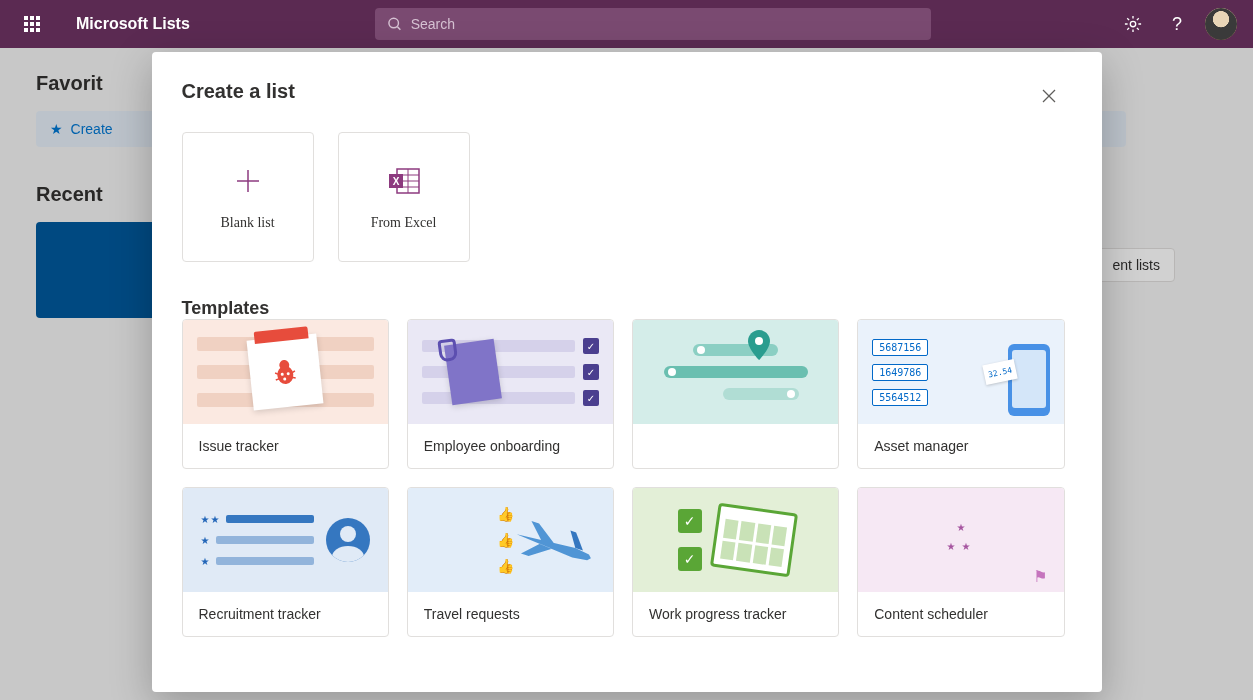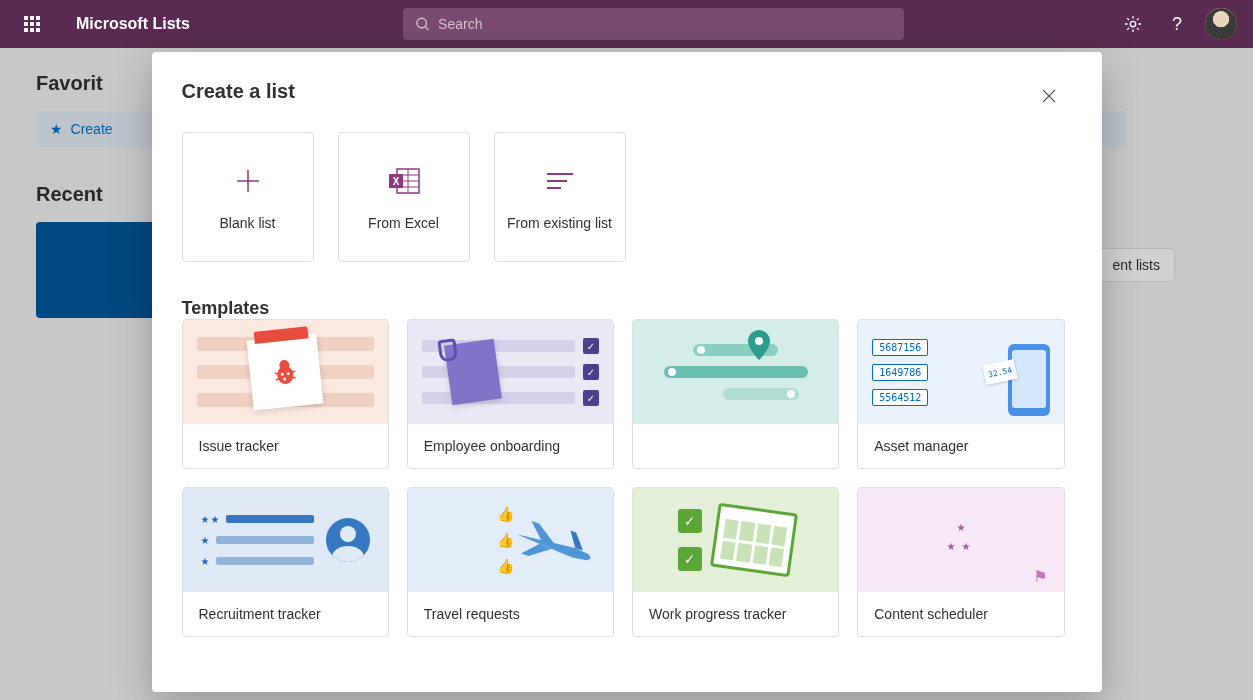--- a/index.html
+++ b/index.html
@@ -5,21 +5,21 @@
     * { margin: 0; padding: 0; box-sizing: border-box; font-family: 'Segoe UI', Tahoma, sans-serif; }
     body { background: #f5f5f5; width: 1253px; height: 700px; overflow: hidden; position: relative; }
     
     
     .header { background: #5b2a52; height: 48px; display: flex; align-items: center; padding: 0 8px; }
     .waffle { width: 48px; height: 48px; display: flex; align-items: center; justify-content: center; cursor: pointer; }
     .waffle-grid { width: 16px; height: 16px; display: grid; grid-template-columns: repeat(3, 4px); grid-template-rows: repeat(3, 4px); gap: 2px; }
     .waffle-dot { background: white; width: 4px; height: 4px; }
     .app-title { color: white; font-weight: 600; font-size: 16px; margin-left: 20px; }
     .search-wrap { flex: 1; display: flex; justify-content: center; }
-    .search-box { background: #7a4a71; border-radius: 4px; width: 501px; height: 32px; display: flex; align-items: center; padding: 0 12px; }
+    .search-box { background: #7a4a71; border-radius: 4px; width: 556px; height: 32px; display: flex; align-items: center; padding: 0 12px; }
     .search-box input { background: transparent; border: none; outline: none; color: #d6c2d3; font-size: 14px; width: 100%; }
     .search-box input::placeholder { color: #d6c2d3; }
     .header-right { display: flex; align-items: center; gap: 12px; padding-right: 8px; }
     .header-icon { color: white; width: 32px; height: 32px; display: flex; align-items: center; justify-content: center; cursor: pointer; }
     .avatar { width: 32px; height: 32px; border-radius: 50%; background: linear-gradient(#e0c8a0, #8b6f47); display: flex; align-items: center; justify-content: center; overflow: hidden; }
     .avatar-inner { width: 32px; height: 32px; background: radial-gradient(circle at 50% 35%, #e8d5b7 30%, #3a3a3a 32%); border-radius: 50%; }
     
     
     .page-bg { padding: 24px 36px; }
     .section-title { font-size: 20px; font-weight: 600; color: #323130; margin-bottom: 16px; }
@@ -34,21 +34,21 @@
     
     .dialog { position: absolute; top: 52px; left: 50%; transform: translateX(-50%); width: 950px; background: white; border-radius: 4px; box-shadow: 0 12px 40px rgba(0,0,0,0.25); padding: 0; height: 640px; }
     .dialog-scroll { overflow-y: auto; height: 100%; padding: 28px 37px 20px 30px; }
     .dialog-header { display: flex; justify-content: space-between; align-items: flex-start; }
     .dialog-title { font-size: 20px; font-weight: 600; color: #323130; }
     .close-btn { cursor: pointer; color: #605e5c; font-size: 16px; width: 32px; height: 32px; display: flex; align-items: center; justify-content: center; }
     
     .create-options { display: flex; gap: 24px; margin-top: 20px; }
     .option-card { width: 132px; height: 130px; border: 1px solid #e1dfdd; border-radius: 4px; display: flex; flex-direction: column; align-items: center; justify-content: center; gap: 16px; cursor: pointer; background: white; }
     .opt-icon { width: 36px; height: 36px; display: flex; align-items: center; justify-content: center; }
-    .opt-label { font-size: 14px; color: #323130; }
+    .opt-label { font-size: 14px; color: #323130; font-family: Liberation Serif, serif; }
     
     .templates-title { font-size: 18px; font-weight: 600; color: #323130; margin-top: 36px; }
     .template-grid { display: grid; grid-template-columns: repeat(4, 1fr); gap: 18px; }
     .template-card { border: 1px solid #e1dfdd; border-radius: 4px; overflow: hidden; cursor: pointer; background: white; }
     .tmpl-preview { height: 104px; display: flex; align-items: center; justify-content: center; position: relative; overflow: hidden; }
     .tmpl-label { padding: 14px 16px; font-size: 14px; color: #323130; }
     
     
     .pv-issue { background: #fbe9e1; }
     .pv-issue-bars { display:flex; flex-direction:column; gap:14px; width:100%; padding:0 14px; }
@@ -192,30 +192,20 @@
               <rect x="10" y="2" width="22" height="24" fill="none" stroke="#8d3a7f" stroke-width="1.5"></rect>
               <line x1="10" y1="8" x2="32" y2="8" stroke="#8d3a7f"></line>
               <line x1="10" y1="14" x2="32" y2="14" stroke="#8d3a7f"></line>
               <line x1="10" y1="20" x2="32" y2="20" stroke="#8d3a7f"></line>
               <line x1="21" y1="2" x2="21" y2="26" stroke="#8d3a7f"></line>
               <rect x="2" y="7" width="14" height="14" fill="#8d3a7f"></rect>
               <text x="9" y="18" fill="white" font-size="10" text-anchor="middle" font-weight="bold">X</text>
             </svg>
         </div>
         <div class="opt-label">From Excel</div>
-      </div>
-      <div class="option-card">
-        <div class="opt-icon">
-          <svg width="30" height="20" viewBox="0 0 30 20">
-              <line x1="2" y1="3" x2="28" y2="3" stroke="#8d3a7f" stroke-width="2"></line>
-              <line x1="2" y1="10" x2="22" y2="10" stroke="#8d3a7f" stroke-width="2"></line>
-              <line x1="2" y1="17" x2="16" y2="17" stroke="#8d3a7f" stroke-width="2"></line>
-            </svg>
-        </div>
-        <div class="opt-label">From existing list</div>
       </div>
     </div>
 
     <div class="templates-title">Templates</div>
 
     <div class="template-grid">
 
       <div class="template-card">
         <div class="tmpl-preview pv-issue">
           <div class="pv-issue-bars">

